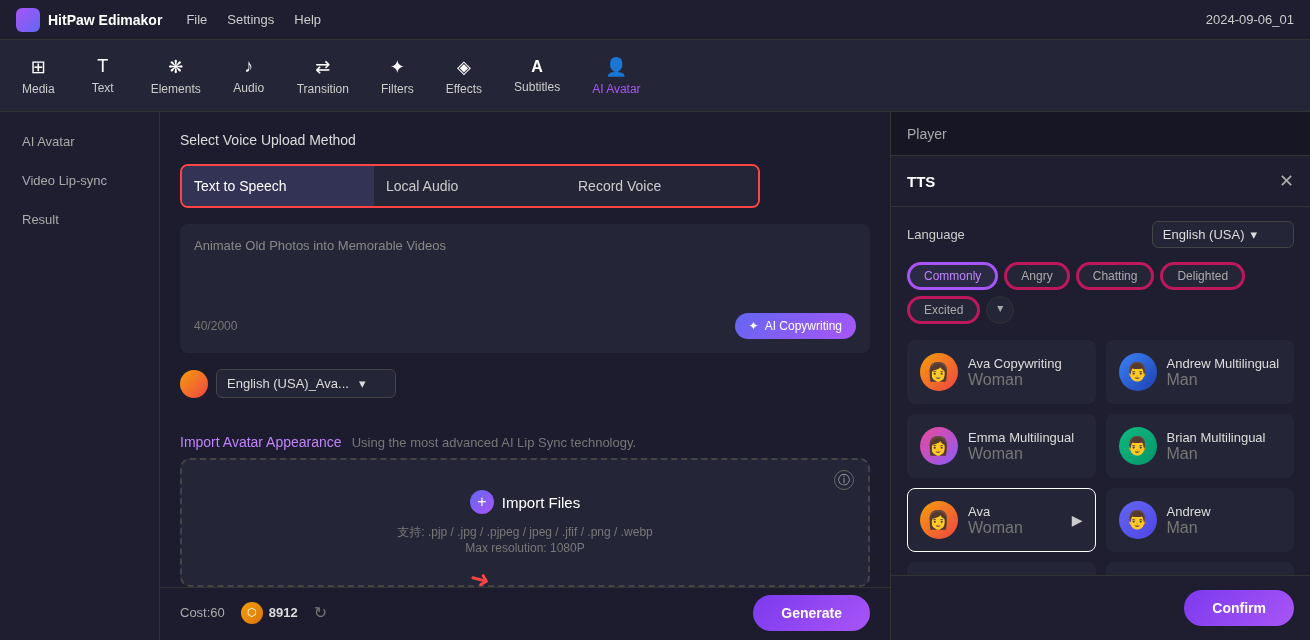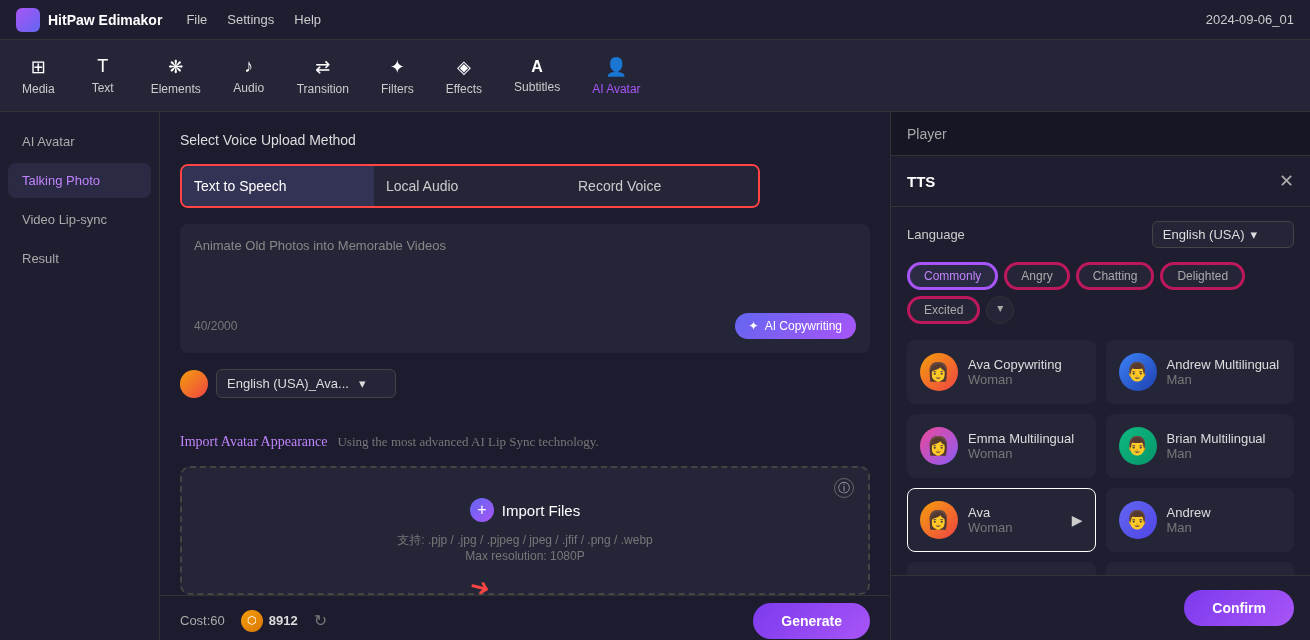--- a/index.html
+++ b/index.html
@@ -197,25 +197,24 @@
       position: relative;
       display: flex;
       align-items: center;
       gap: 6px;
     }
 
     
     .import-section-title {
       font-size: 14px;
       color: #c084fc;
-      margin-bottom: 16px;
+      margin-bottom: 8px;
       display: flex;
       gap: 10px;
       align-items: center;
-      font-family: Liberation Serif, serif;
     }
     .import-section-subtitle { color: #777; font-size: 13px; }
 
     .import-dropzone {
       border: 2px dashed #444;
       border-radius: 10px;
       padding: 30px;
       text-align: center;
       background: #252538;
       position: relative;
@@ -410,21 +409,21 @@
     .avatar-andrew { background: linear-gradient(135deg, #3b82f6, #1e40af); }
     .avatar-emma { background: linear-gradient(135deg, #ec4899, #8b5cf6); }
     .avatar-brian { background: linear-gradient(135deg, #10b981, #059669); }
     .avatar-ava2 { background: linear-gradient(135deg, #f59e0b, #ef4444); }
     .avatar-andrew2 { background: linear-gradient(135deg, #6366f1, #4f46e5); }
     .avatar-emma2 { background: linear-gradient(135deg, #f43f5e, #e11d48); }
     .avatar-brian2 { background: linear-gradient(135deg, #0ea5e9, #0284c7); }
 
     .voice-card-info { flex: 1; }
     .voice-card-name { font-size: 13px; color: #ddd; font-weight: 500; }
-    .voice-card-type { font-size: 13px; color: #777; }
+    .voice-card-type { font-size: 16px; color: #777; }
     .play-icon {
       color: #ccc; font-size: 14px;
       opacity: 0;
     }
     .voice-card.selected .play-icon { opacity: 1; }
 
     
     .confirm-area {
       padding: 14px 16px;
       border-top: 1px solid #333;
@@ -494,23 +493,20 @@
     <span class="icon-text">👤</span>
     <span class="label">AI Avatar</span>
   </div>
 </div>
 
 <div class="main-layout">
 
   <div class="sidebar">
     <div class="sidebar-item">
       <span>AI Avatar</span>
-    </div>
-    <div class="sidebar-item active">
-      <span>Talking Photo</span>
     </div>
     <div class="sidebar-item">
       <span>Video Lip-sync</span>
     </div>
     <div class="sidebar-item">
       <span>Result</span>
     </div>
   </div>
 
   <div class="content">

